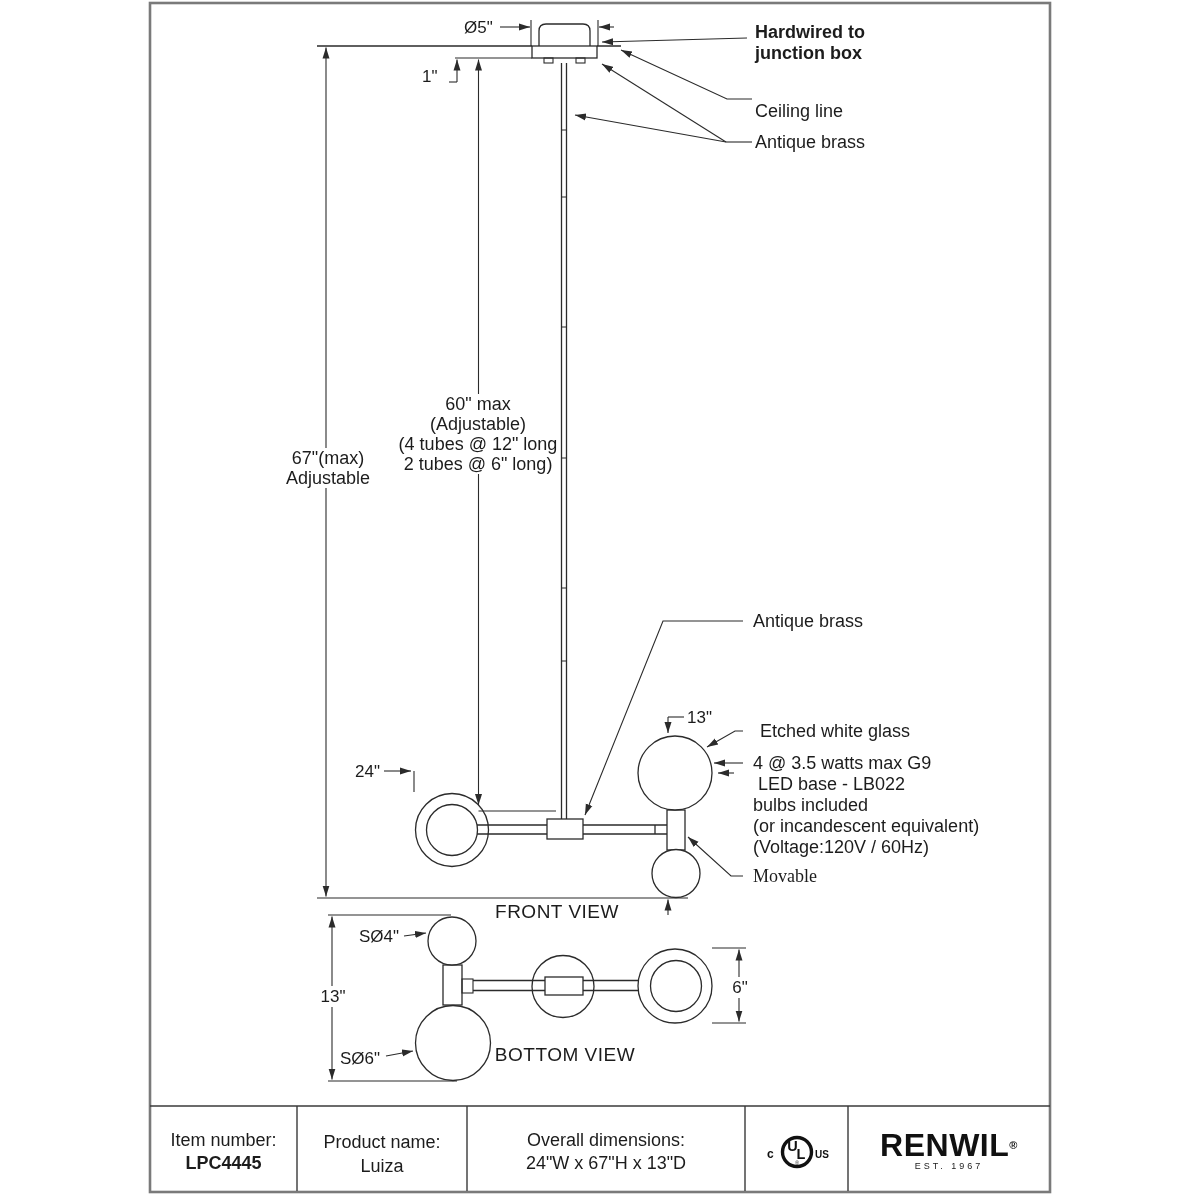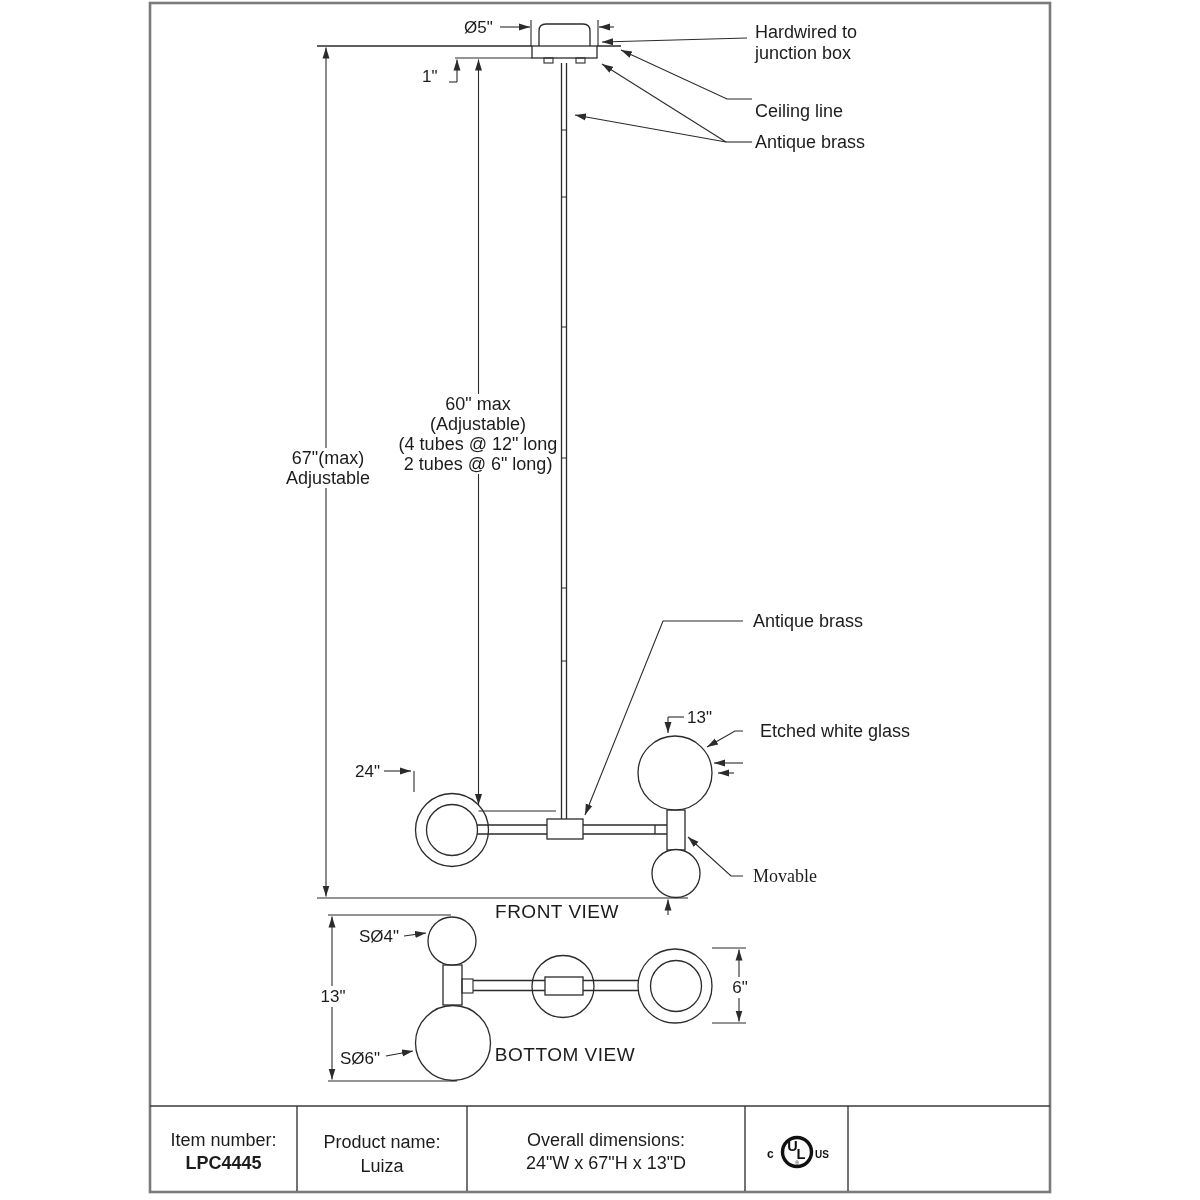--- a/index.html
+++ b/index.html
@@ -129,26 +129,31 @@
       <path class="thin" d="M739 977 V949.5" marker-end="url(#arr)"></path>
       <path class="thin" d="M739 997 V1021.5" marker-end="url(#arr)"></path>
     </g>
 
     <g>
       <path class="tbl" d="M150 1106 H1050"></path>
       <path class="tbl" d="M297 1106 V1191 M467 1106 V1191 M745 1106 V1191 M848 1106 V1191"></path>
     </g>
   </svg>
 
-  <div class="lbl" style="left:755px;top:22px;">Hardwired to
+  <div class="lbl" style="left:755px;top:22px;font-weight:bold;">Hardwired to
 junction box</div>
   <div class="lbl" style="left:755px;top:89px;margin-top:12px;">Ceiling line</div>
   <div class="lbl" style="left:755px;top:132px;">Antique brass</div>
   <div class="lbl" style="left:753px;top:611px;">Antique brass</div>
   <div class="lbl" style="left:760px;top:721px;">Etched white glass</div>
+  <div class="lbl" style="left:753px;top:753px;">4 @ 3.5 watts max G9
+ LED base - LB022
+bulbs included
+(or incandescent equivalent)
+(Voltage:120V / 60Hz)</div>
   <div class="lbl" style="left:753px;top:866px;font-family:Liberation Serif, serif;">Movable</div>
 
   <div class="lbl dim" style="left:464px;top:17px;">Ø5"</div>
   <div class="lbl dim" style="left:422px;top:66px;">1"</div>
   <div class="lbl ctr bgw" style="left:268px;top:448px;width:120px;line-height:20px;">67"(max)
 Adjustable</div>
   <div class="lbl ctr bgw" style="left:398px;top:394px;width:160px;line-height:20px;">60" max
 (Adjustable)
 (4 tubes @ 12" long
 2 tubes @ 6" long)</div>
@@ -173,14 +178,18 @@
 
   <svg class="ulsvg" width="80" height="56" viewBox="0 0 80 56" style="left:757px;top:1126px;">
     <circle cx="40" cy="26" r="14.5" fill="none" stroke="#111" stroke-width="3.4"></circle>
     <text x="10" y="32" font-size="12" font-weight="bold">c</text>
     <text x="35.5" y="25" font-size="14.5" font-weight="bold" text-anchor="middle">U</text>
     <text x="44" y="33" font-size="14.5" font-weight="bold" text-anchor="middle">L</text>
     <text x="40" y="38.5" font-size="5" text-anchor="middle">®</text>
     <text x="58" y="32" font-size="10" font-weight="bold">US</text>
   </svg>
 
+  <div style="position:absolute;left:848px;top:1130px;width:202px;text-align:center;">
+    <div class="renwil"><span>RENWIL</span><span class="reg">®</span></div>
+    <div class="est">EST. 1967</div>
+  </div>
 
 </div>
 
 </body></html>

